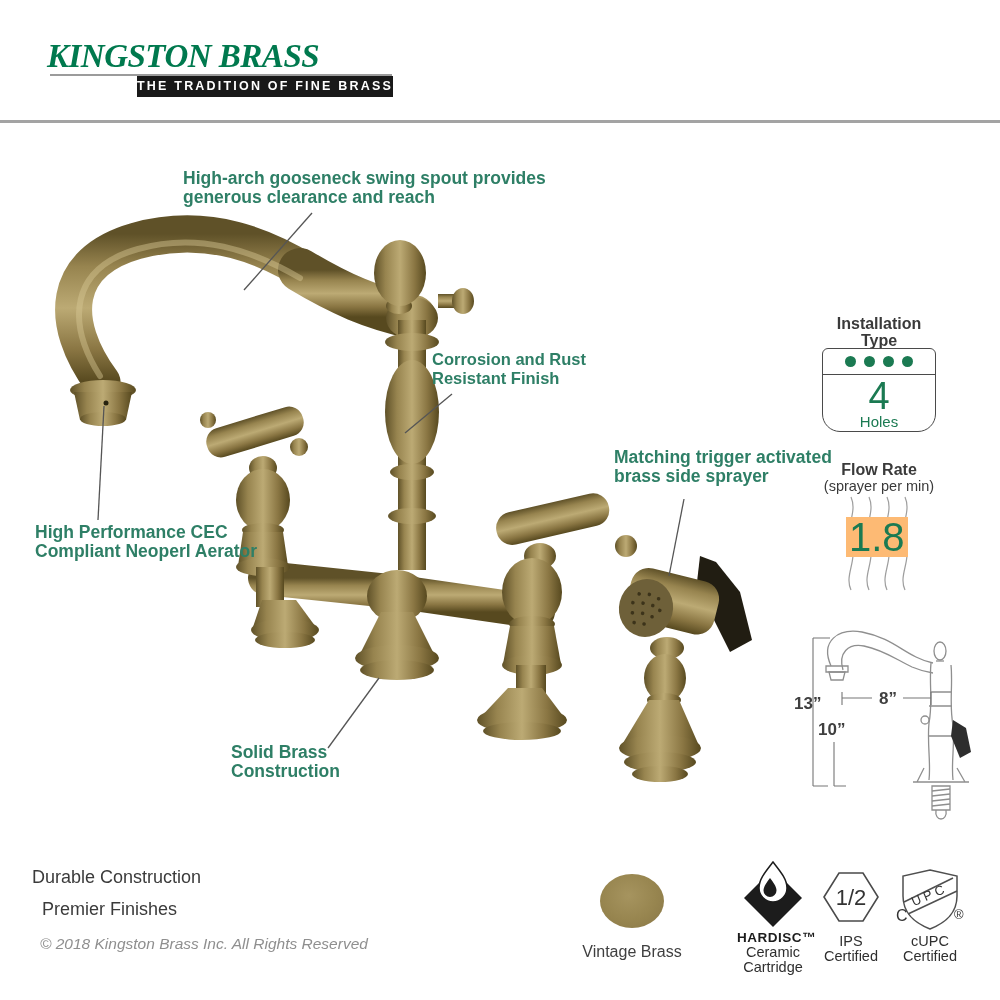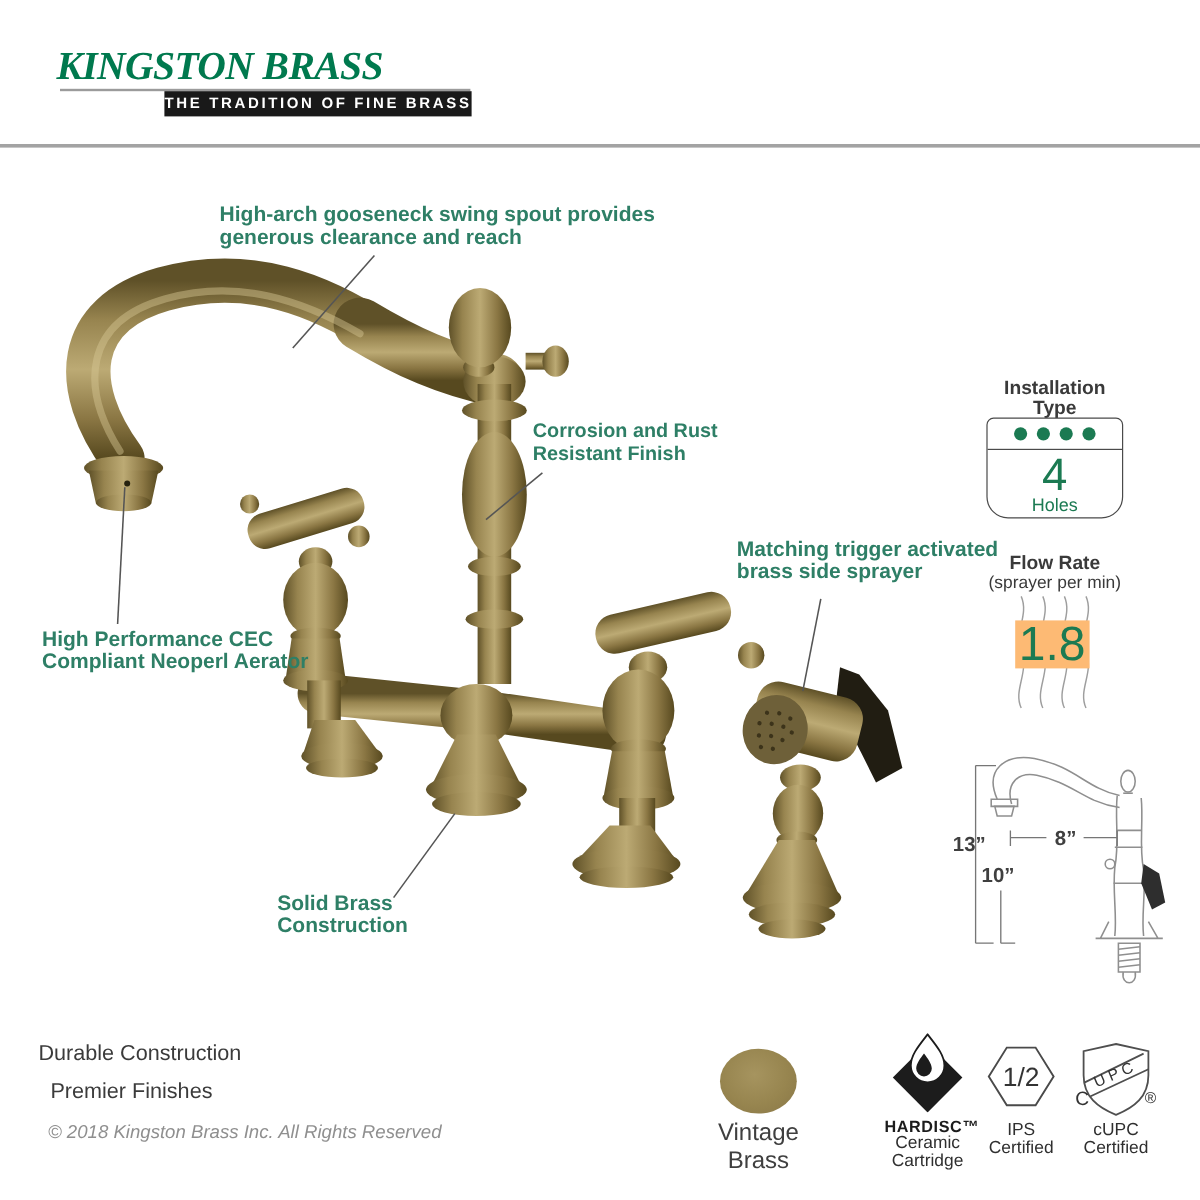--- a/index.html
+++ b/index.html
@@ -32,21 +32,21 @@
   .flow-value{color:#1b7a52;font-size:40px;line-height:40px;background:#fdba74;padding:0 3px;}
 
   
   .feature{color:#3b3b3b;font-size:18px;}
   .copyright{color:#8f8f8f;font-size:15.5px;font-style:italic;}
   .badge{text-align:center;}
   .badge .bname{font-size:13.5px;font-weight:bold;color:#1c1c1c;letter-spacing:.5px;line-height:14px;}
   .badge .bsub{font-size:14.5px;color:#2f2f2f;line-height:14.5px;}
   .swatch-ellipse{width:64px;height:54px;border-radius:50%;margin:0 auto;
                   background:radial-gradient(ellipse at 45% 40%,#a6945f 0%,#97854f 55%,#887647 100%);}
-  .swatch-label{font-size:20px;color:#3f3f3f;text-align:center;margin-top:5px;}
+  .swatch-label{font-size:16px;color:#3f3f3f;text-align:center;margin-top:15px;}
 
   svg text{font-family:"Liberation Sans",sans-serif;}
 </style>
 </head>
 <body>
 
 <div id="canvas">
 
   <div class="abs logo-text" style="left:47px;top:38px;">KINGSTON BRASS</div>
   <div class="abs logo-underline" style="left:50px;top:74px;width:342px;"></div>
@@ -213,21 +213,21 @@
       <text x="794" y="709" font-size="17" font-weight="600" fill="#3f3f3f">13”</text>
       <text x="818" y="735" font-size="17" font-weight="600" fill="#3f3f3f">10”</text>
       <text x="879" y="704" font-size="17" font-weight="600" fill="#3f3f3f">8”</text>
     </g>
   </svg>
 
   <div class="abs callout" style="left:172px;top:169px;margin-left:11px;">
     <span>High-arch gooseneck swing spout provides</span>
     <span>generous clearance and reach</span>
   </div>
-  <div class="abs callout" style="left:432px;top:350px;font-size:16.5px;margin-left:12px;">
+  <div class="abs callout" style="left:432px;top:350px;font-size:16.5px;">
     <span>Corrosion and Rust</span>
     <span>Resistant Finish</span>
   </div>
   <div class="abs callout" style="left:614px;top:448px;">
     <span>Matching trigger activated</span>
     <span>brass side sprayer</span>
   </div>
   <div class="abs callout" style="left:231px;top:743px;">
     <span>Solid Brass</span>
     <span>Construction</span>

